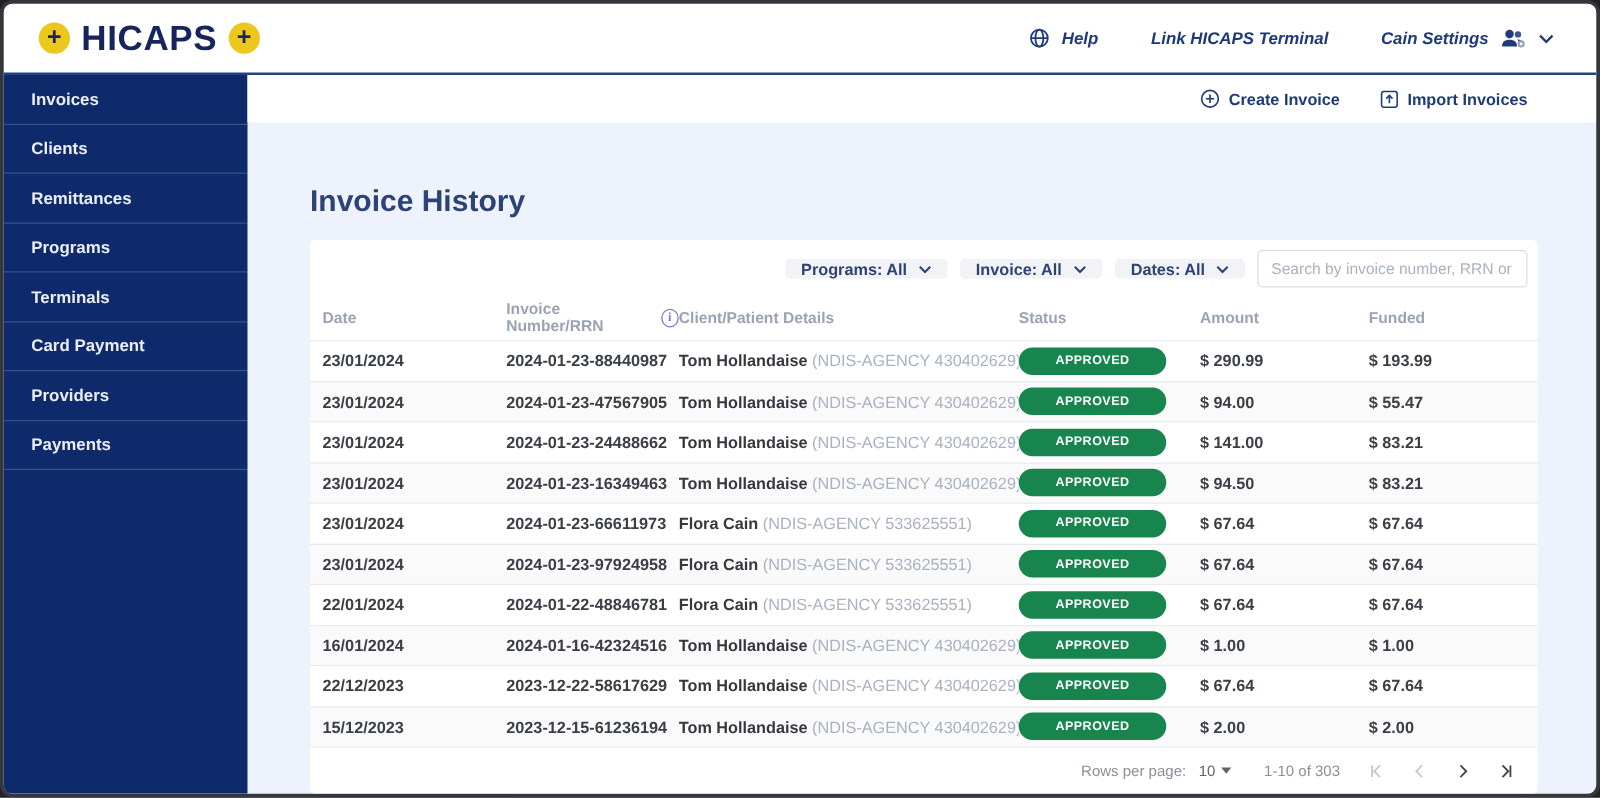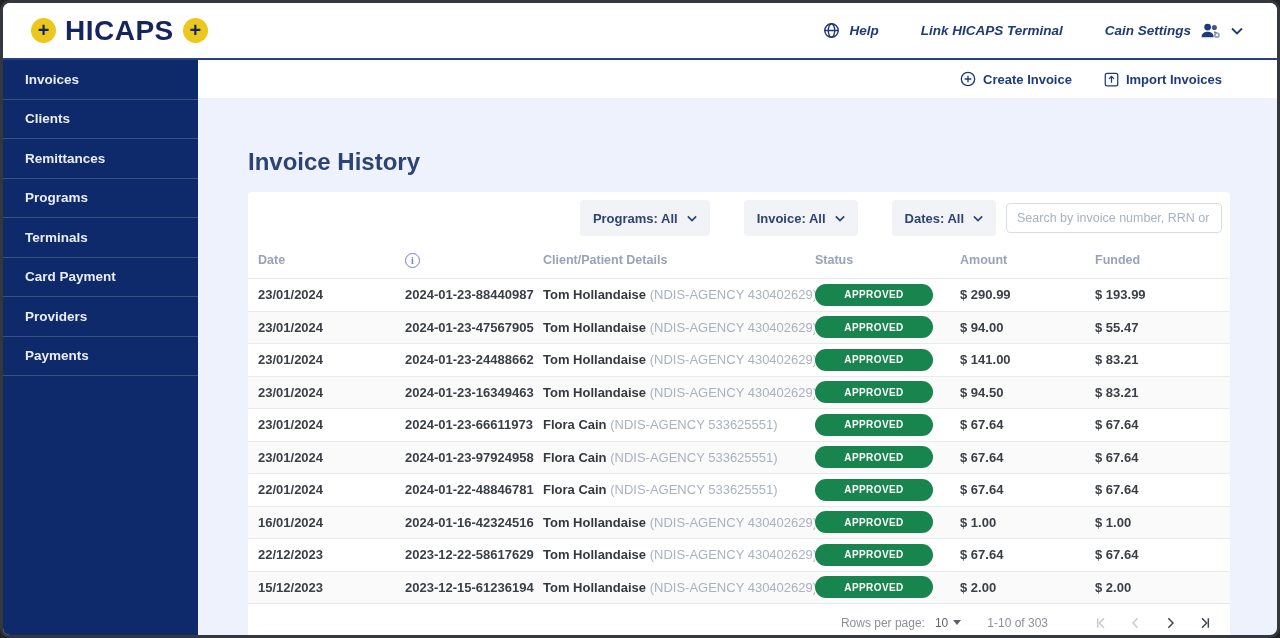--- a/index.html
+++ b/index.html
@@ -60,23 +60,23 @@
   .page-title { font-size: 24px; font-weight: 700; color: #2d4373; margin-bottom: 16px; }
 
   .card { background: #ffffff; border-radius: 4px; width: 982px; }
 
   
   .filter-row {
     display: flex; justify-content: flex-end; align-items: center;
     gap: 10px; padding: 8px 8px 6px 8px;
   }
   .filter-chip {
-    background: #f1f3f6; border-radius: 4px; height: 36px;
+    background: #f1f3f6; border-radius: 4px; height: 16px;
     display: flex; align-items: center; gap: 9px; padding: 0 13px;
-    color: #2d4373; font-size: 13px; font-weight: 700; cursor: pointer; margin-left: 24px;
+    color: #2d4373; font-size: 13px; font-weight: 700; cursor: pointer;
   }
   .search-input {
     width: 216px; height: 30px; border: 1px solid #d9dee6; border-radius: 4px;
     padding: 0 10px; font-size: 12.5px; color: #3c4043; outline: none;
     font-family: "Liberation Sans", sans-serif;
   }
   .search-input::placeholder { color: #a9b2c0; }
 
   
   .grid-row {
@@ -109,21 +109,21 @@
   .pagination {
     border-top: 1px solid #e8eaee; height: 38px;
     display: flex; align-items: center; justify-content: flex-end;
     padding-right: 14px; color: #8a8f98; font-size: 12px; gap: 0;
   }
   .rpp-label { margin-right: 10px; }
   .rpp-select { display: flex; align-items: center; gap: 5px; color: #5f6368;
     cursor: pointer; margin-right: 26px; }
   .rpp-caret { width: 0; height: 0; border-left: 4px solid transparent;
     border-right: 4px solid transparent; border-top: 5px solid #5f6368; }
-  .range { margin-right: 42px; }
+  .range { margin-right: 18px; }
   .pg-btns { display: flex; align-items: center; gap: 10px; }
   .pg-btn { width: 24px; height: 24px; display: flex; align-items: center;
     justify-content: center; cursor: pointer; }
   .pg-btn.disabled { cursor: default; }
 </style>
 </head>
 <body>
 
 <div class="frame">
 
@@ -258,20 +258,21 @@
                     <polyline points="1,1.5 6,6.5 11,1.5"></polyline>
                   </svg>
               </span>
             </div>
             <input class="search-input" type="text" placeholder="Search by invoice number, RRN or client name" style="">
           </div>
 
           <div class="grid-row thead">
             <div class="th">Date</div>
             <div class="th">
+              <span>Invoice Number/RRN</span>
               <span class="info-icon">i</span>
             </div>
             <div class="th">Client/Patient Details</div>
             <div class="th">Status</div>
             <div class="th">Amount</div>
             <div class="th">Funded</div>
           </div>
 
           <div>
   <div class="grid-row t-row">

